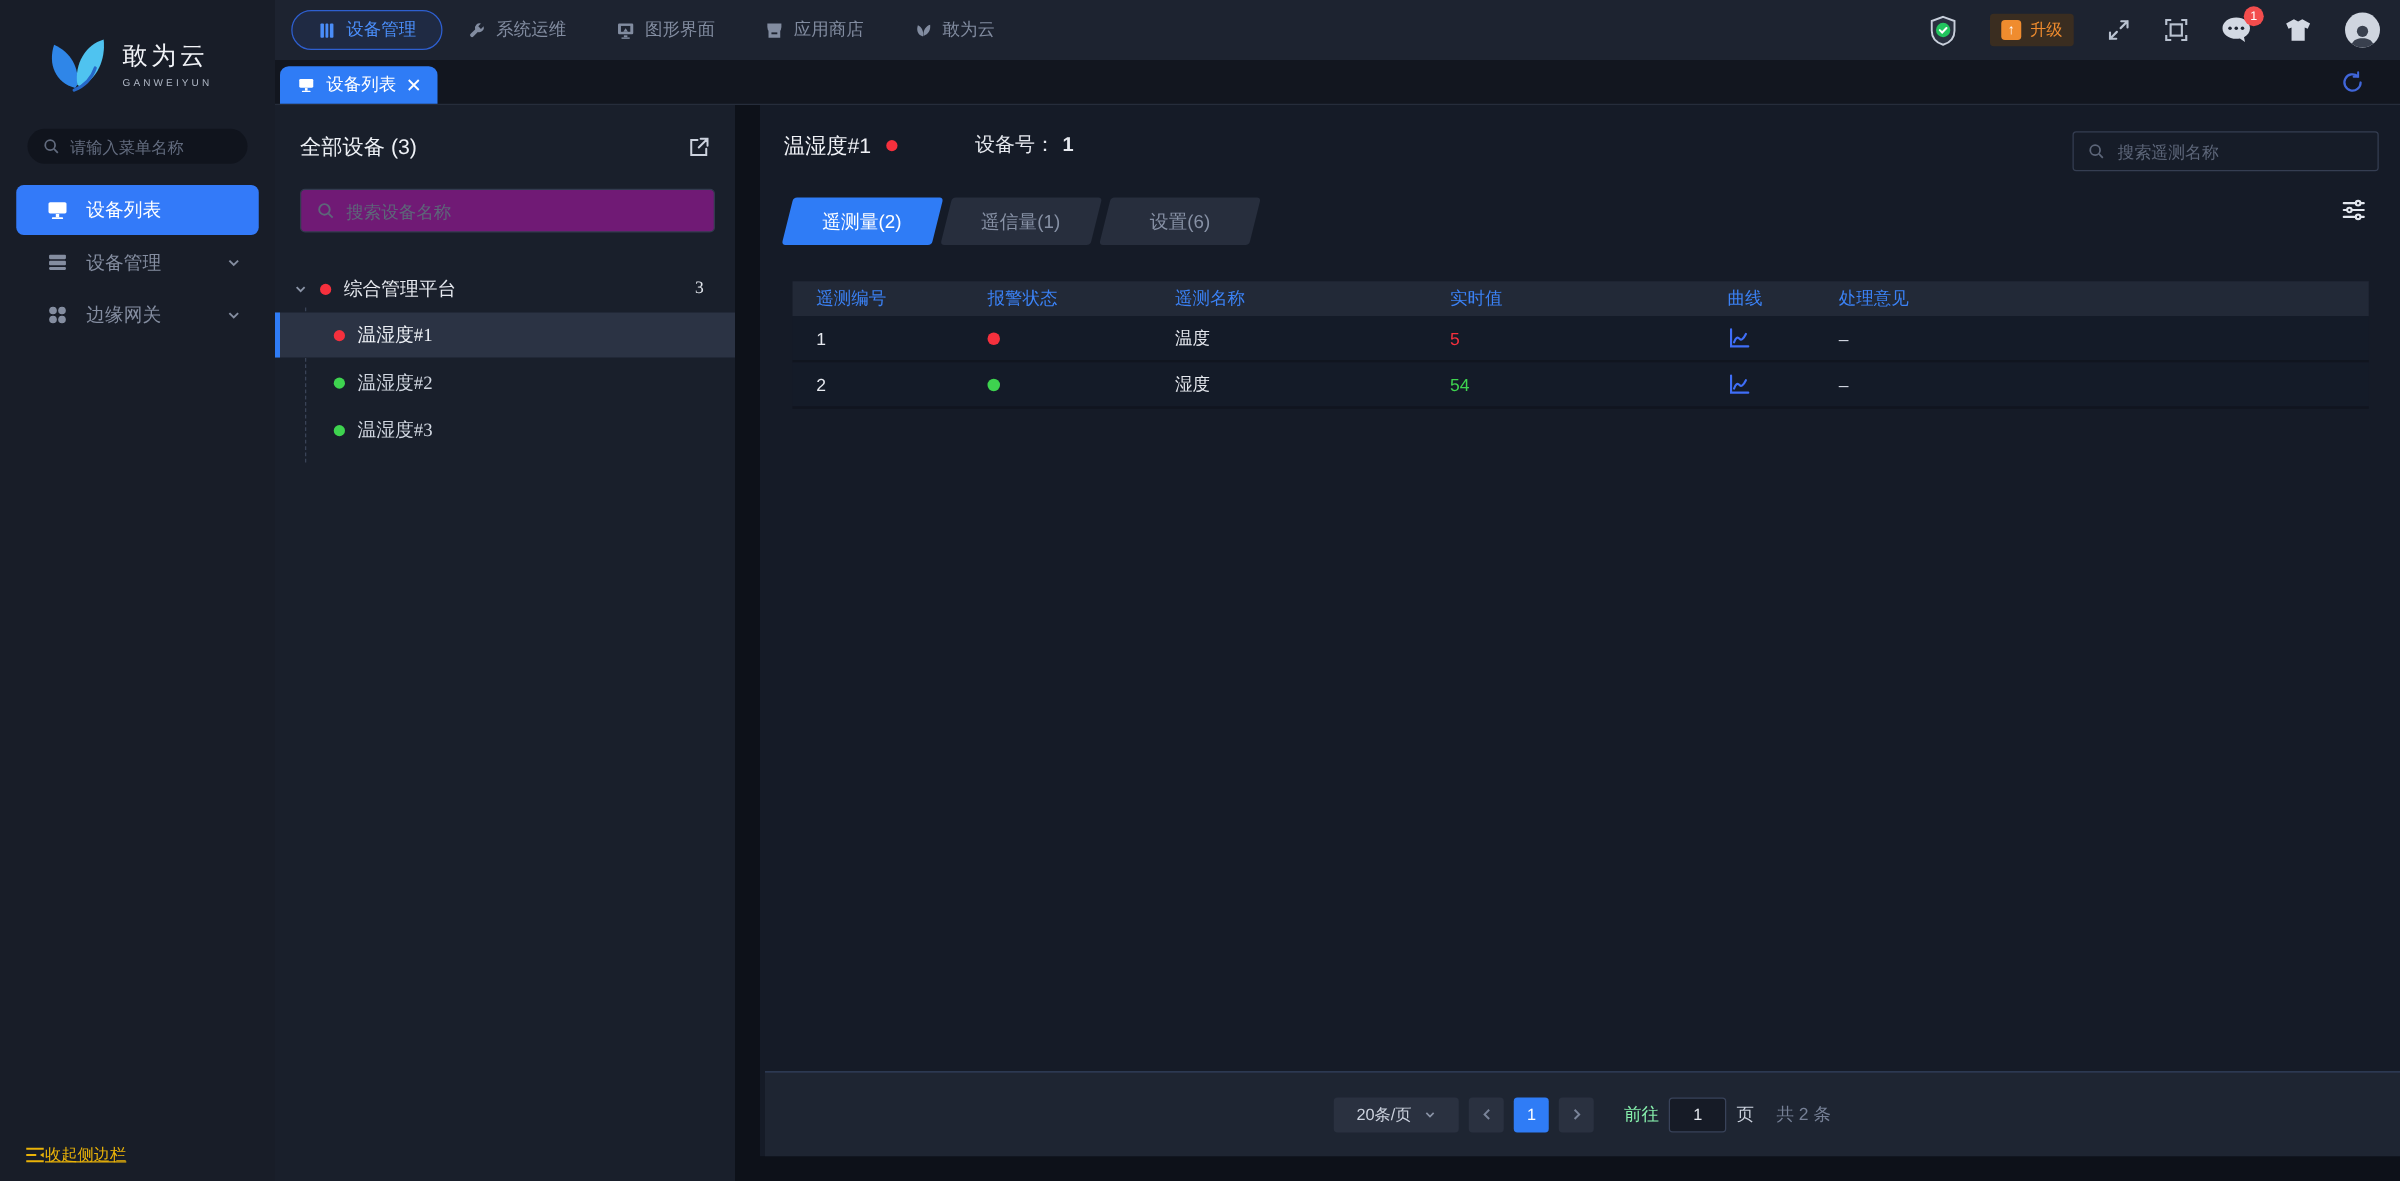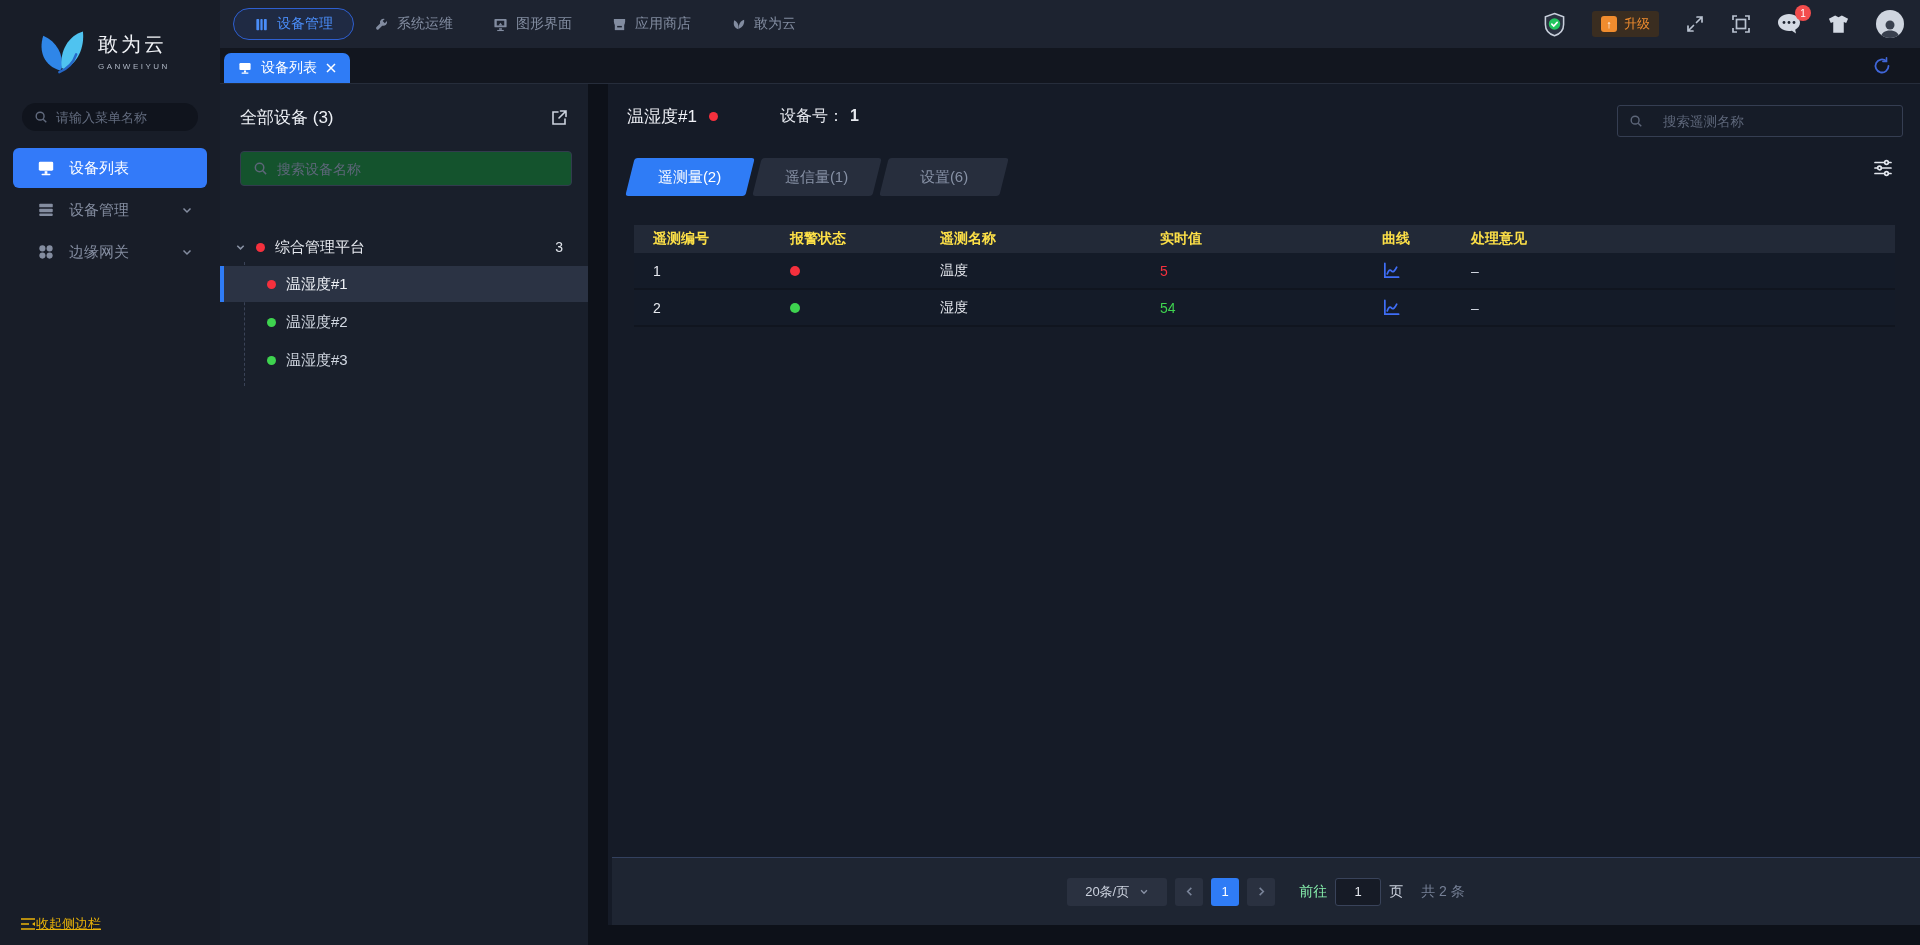--- a/index.html
+++ b/index.html
@@ -39,24 +39,24 @@
 
   
   .tabstrip { position:absolute; left:220px; right:0; top:48px; height:36px; background:#12161f; border-bottom:1px solid #262d3b; }
   .worktab { position:absolute; left:4px; bottom:0; height:30px; background:#2f7cf6; border-radius:7px 7px 0 0; display:flex; align-items:center; gap:9px; padding:0 14px; color:#fff; font-size:14px; cursor:pointer; }
   .refresh-btn { position:absolute; right:28px; top:8px; width:20px; height:20px; color:#4066d9; cursor:pointer; }
 
   
   .device-panel { position:absolute; left:220px; top:84px; width:368px; bottom:0; background:#191f2b; }
   .dp-head { display:flex; align-items:center; justify-content:space-between; padding:22px 19px 0 20px; }
   .dp-title { font-size:17px; color:#eef1f6; }
-  .dp-search { display:flex; align-items:center; gap:9px; margin:22px 16px 0 20px; height:35px; border:1px solid #323b4e; border-radius:4px; background:#14532d; padding:0 12px; }
+  .dp-search { display:flex; align-items:center; gap:9px; margin:22px 16px 0 20px; height:35px; border:1px solid #323b4e; border-radius:4px; background:#701a75; padding:0 12px; }
   .dp-search input { flex:1; background:transparent; border:none; outline:none; color:#c6cdd9; font-size:14px; width:100%; font-family:inherit; }
   .dp-search input::placeholder { color:#5d6679; }
-  .tree { position:relative; margin-top:48px; }
+  .tree { position:relative; margin-top:32px;font-family:Liberation Serif, serif; }
   .tree-guide { position:absolute; left:24px; top:28px; bottom:-8px; border-left:1px dashed #3a4357; }
   .tree-root { display:flex; align-items:center; height:26px; padding:0 25px 0 15px; font-size:15px; color:#e6e9ef; cursor:pointer; }
   .tree-root .lbl { margin-left:10px; flex:1; }
   .tree-root .cnt { font-size:14px; color:#dfe3ea; }
   .tree-children { margin-top:6px; }
   .tree-item { position:relative; display:flex; align-items:center; height:36px; margin-bottom:2px; padding-left:47px; font-size:15px; color:#d2d8e2; cursor:pointer; }
   .tree-item .lbl { margin-left:10px; }
   .tree-item.selected { background:#2b3344; color:#eef1f6; }
   .tree-item.selected::before { content:""; position:absolute; left:0; top:0; bottom:0; width:4px; background:#2f7cf6; }
   .dot { width:9px; height:9px; border-radius:50%; display:inline-block; flex:none; }
@@ -64,33 +64,33 @@
   .dot.green { background:#3ed34f; }
 
   
   .main { position:absolute; left:608px; top:84px; right:0; bottom:0; background:#0d1119; }
   .main-panel { position:absolute; left:0; right:0; top:0; bottom:20px; background:#151b27; }
   .mp-head { display:flex; align-items:center; padding:21px 0 0 19px; }
   .mp-name { font-size:17px; color:#f0f2f7; font-weight:500; }
   .mp-head .dot { margin-left:12px; width:9px; height:9px; }
   .devno { margin-left:62px; font-size:16px; color:#e6e9ef; }
   .devno b { font-weight:700; margin-left:6px; }
-  .mp-search { position:absolute; top:21px; right:17px; width:286px; height:32px; border:1px solid #353e52; border-radius:3px; display:flex; align-items:center; gap:20px; padding:0 11px; background:#161c28; }
+  .mp-search { position:absolute; top:21px; right:17px; width:245px; height:32px; border:1px solid #353e52; border-radius:3px; display:flex; align-items:center; gap:10px; padding:0 11px; background:#161c28; }
   .mp-search input { flex:1; background:transparent; border:none; outline:none; color:#c6cdd9; font-size:13.5px; width:100%; font-family:inherit; }
   .mp-search input::placeholder { color:#5d6679; }
   .filter-btn { position:absolute; top:74px; right:27px; width:20px; height:20px; color:#e3e7ee; cursor:pointer; }
 
   .ttabs { display:flex; margin:30px 0 0 22px; height:38px; }
   .ttab { transform:skewX(-14deg); border-radius:3px; background:#272e3d; color:#8791a5; display:flex; align-items:center; justify-content:center; padding:0 24px; margin-right:7px; font-size:15px; cursor:pointer; min-width:120px; }
   .ttab .tl { transform:skewX(14deg); }
   .ttab.active { background:#2f7cf6; color:#ffffff; }
 
   .table { margin:29px 25px 0 26px; }
   .trow { display:grid; grid-template-columns:137px 150px 220px 222px 89px 1fr; align-items:center; padding-left:19px; font-size:14px; }
-  .trow.head { height:28px; background:#222937; color:#fde047;font-weight:bold; }
+  .trow.head { height:28px; background:#222937; color:#3b82f6; }
   .trow.body { height:37px; background:#141b28; border-bottom:2px solid #10151f; color:#e6e9ef; }
   .val-red { color:#f5303d; }
   .val-green { color:#3ed34f; }
   .curve-btn { width:20px; height:20px; color:#3f6ef7; cursor:pointer; }
   .opinion { color:#cfd4de; }
 
   .footer { position:absolute; left:4px; right:0; bottom:0; height:68px; background:#1e2532; border-top:1px solid #33415f; display:flex; align-items:center; justify-content:center; }
   .pager { display:flex; align-items:center; gap:8px; font-size:13px; }
   .psize { display:flex; align-items:center; justify-content:center; gap:10px; width:100px; height:28px; background:#2a3140; border-radius:3px; color:#ccd2de; cursor:pointer; }
   .pbtn { width:28px; height:28px; background:#2a3140; border-radius:3px; display:flex; align-items:center; justify-content:center; color:#7a8499; cursor:pointer; }

